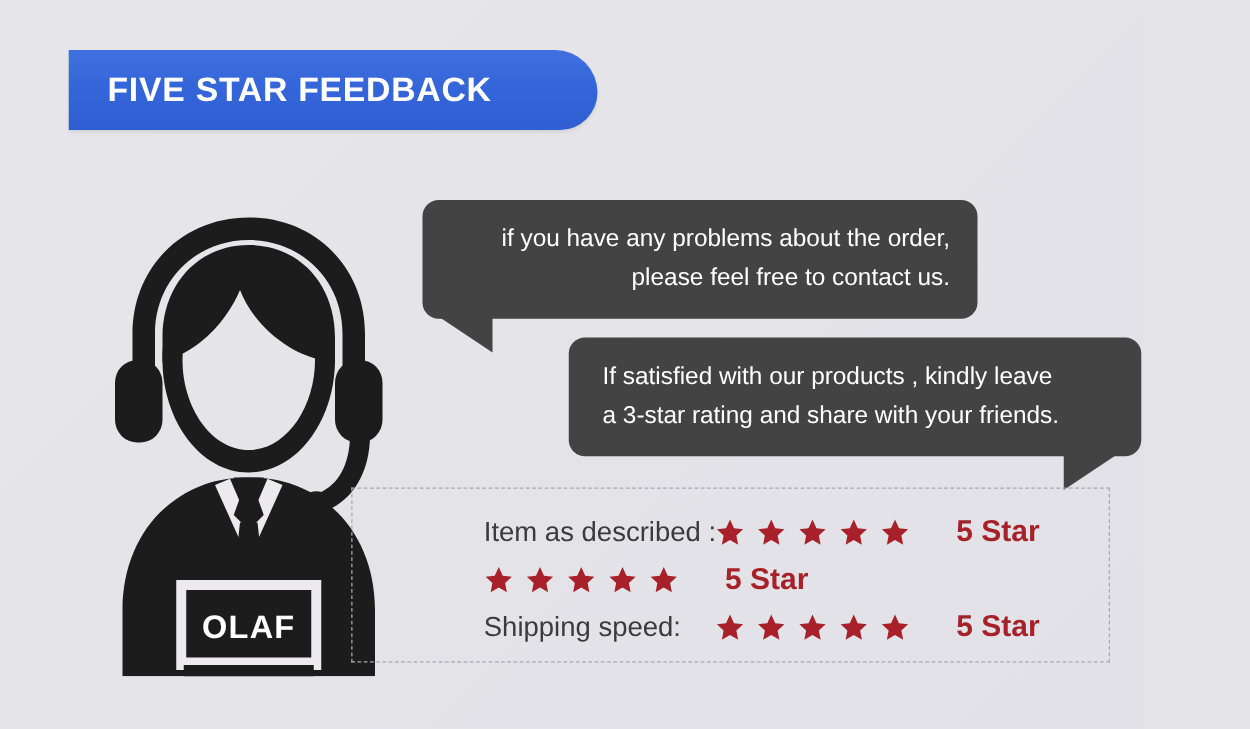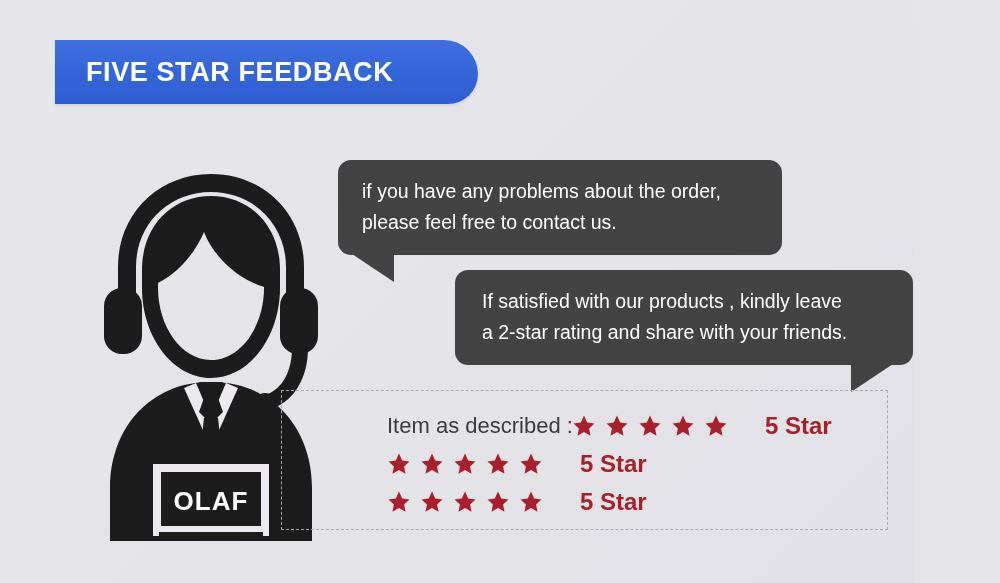--- a/index.html
+++ b/index.html
@@ -39,21 +39,21 @@
     font-size: 27px;
     font-weight: 600;
     letter-spacing: 0.6px;
     padding-left: 31px;
     white-space: nowrap;
   }
 
   
   .agent {
     position: absolute;
-    left: 96px;
+    left: 84px;
     top: 166px;
     width: 230px;
     height: 375px;
   }
   .agent svg { display: block; }
 
   
   .bubble {
     position: absolute;
     background: #434343;
@@ -63,20 +63,21 @@
     line-height: 31px;
     box-sizing: border-box;
   }
   .bubble-text { white-space: pre-line; }
 
   #bubble-1 {
     left: 338px;
     top: 160px;
     width: 444px;
     padding: 16px 22px 17px 24px;
+    text-align: right;
   }
   #bubble-1 .tail {
     position: absolute;
     left: 14px;
     bottom: -27px;
     width: 0;
     height: 0;
     border-style: solid;
     border-width: 28px 0 0 42px;
     border-color: #434343 transparent transparent transparent;
@@ -184,21 +185,21 @@
   </div>
 
   <div class="bubble" id="bubble-1">
     <div class="bubble-text">if you have any problems about the order,
 please feel free to contact us.</div>
     <div class="tail"></div>
   </div>
 
   <div class="bubble" id="bubble-2">
     <div class="bubble-text">If satisfied with our products , kindly leave
-a 2-star rating and share with your friends.</div>
+a 3-star rating and share with your friends.</div>
     <div class="tail"></div>
   </div>
 
   <div class="ratings-panel">
     <div class="ratings-list">
 
       <div class="rating-row">
         <span class="rating-label">Item as described :</span>
         <span class="stars">
           <svg class="star" width="24" height="24" viewBox="0 0 24 24">
@@ -235,20 +236,21 @@
               <path d="M12 1.6l3.2 6.9 7.3.9-5.4 5 1.4 7.3L12 18l-6.5 3.7 1.4-7.3-5.4-5 7.3-.9z" fill="#a8212a"></path>
             </svg>
           <svg class="star" width="24" height="24" viewBox="0 0 24 24">
               <path d="M12 1.6l3.2 6.9 7.3.9-5.4 5 1.4 7.3L12 18l-6.5 3.7 1.4-7.3-5.4-5 7.3-.9z" fill="#a8212a"></path>
             </svg>
         </span>
         <span class="rating-value">5 Star</span>
       </div>
 
       <div class="rating-row">
+        <span class="rating-label">Shipping speed:</span>
         <span class="stars">
           <svg class="star" width="24" height="24" viewBox="0 0 24 24">
               <path d="M12 1.6l3.2 6.9 7.3.9-5.4 5 1.4 7.3L12 18l-6.5 3.7 1.4-7.3-5.4-5 7.3-.9z" fill="#a8212a"></path>
             </svg>
           <svg class="star" width="24" height="24" viewBox="0 0 24 24">
               <path d="M12 1.6l3.2 6.9 7.3.9-5.4 5 1.4 7.3L12 18l-6.5 3.7 1.4-7.3-5.4-5 7.3-.9z" fill="#a8212a"></path>
             </svg>
           <svg class="star" width="24" height="24" viewBox="0 0 24 24">
               <path d="M12 1.6l3.2 6.9 7.3.9-5.4 5 1.4 7.3L12 18l-6.5 3.7 1.4-7.3-5.4-5 7.3-.9z" fill="#a8212a"></path>
             </svg>

